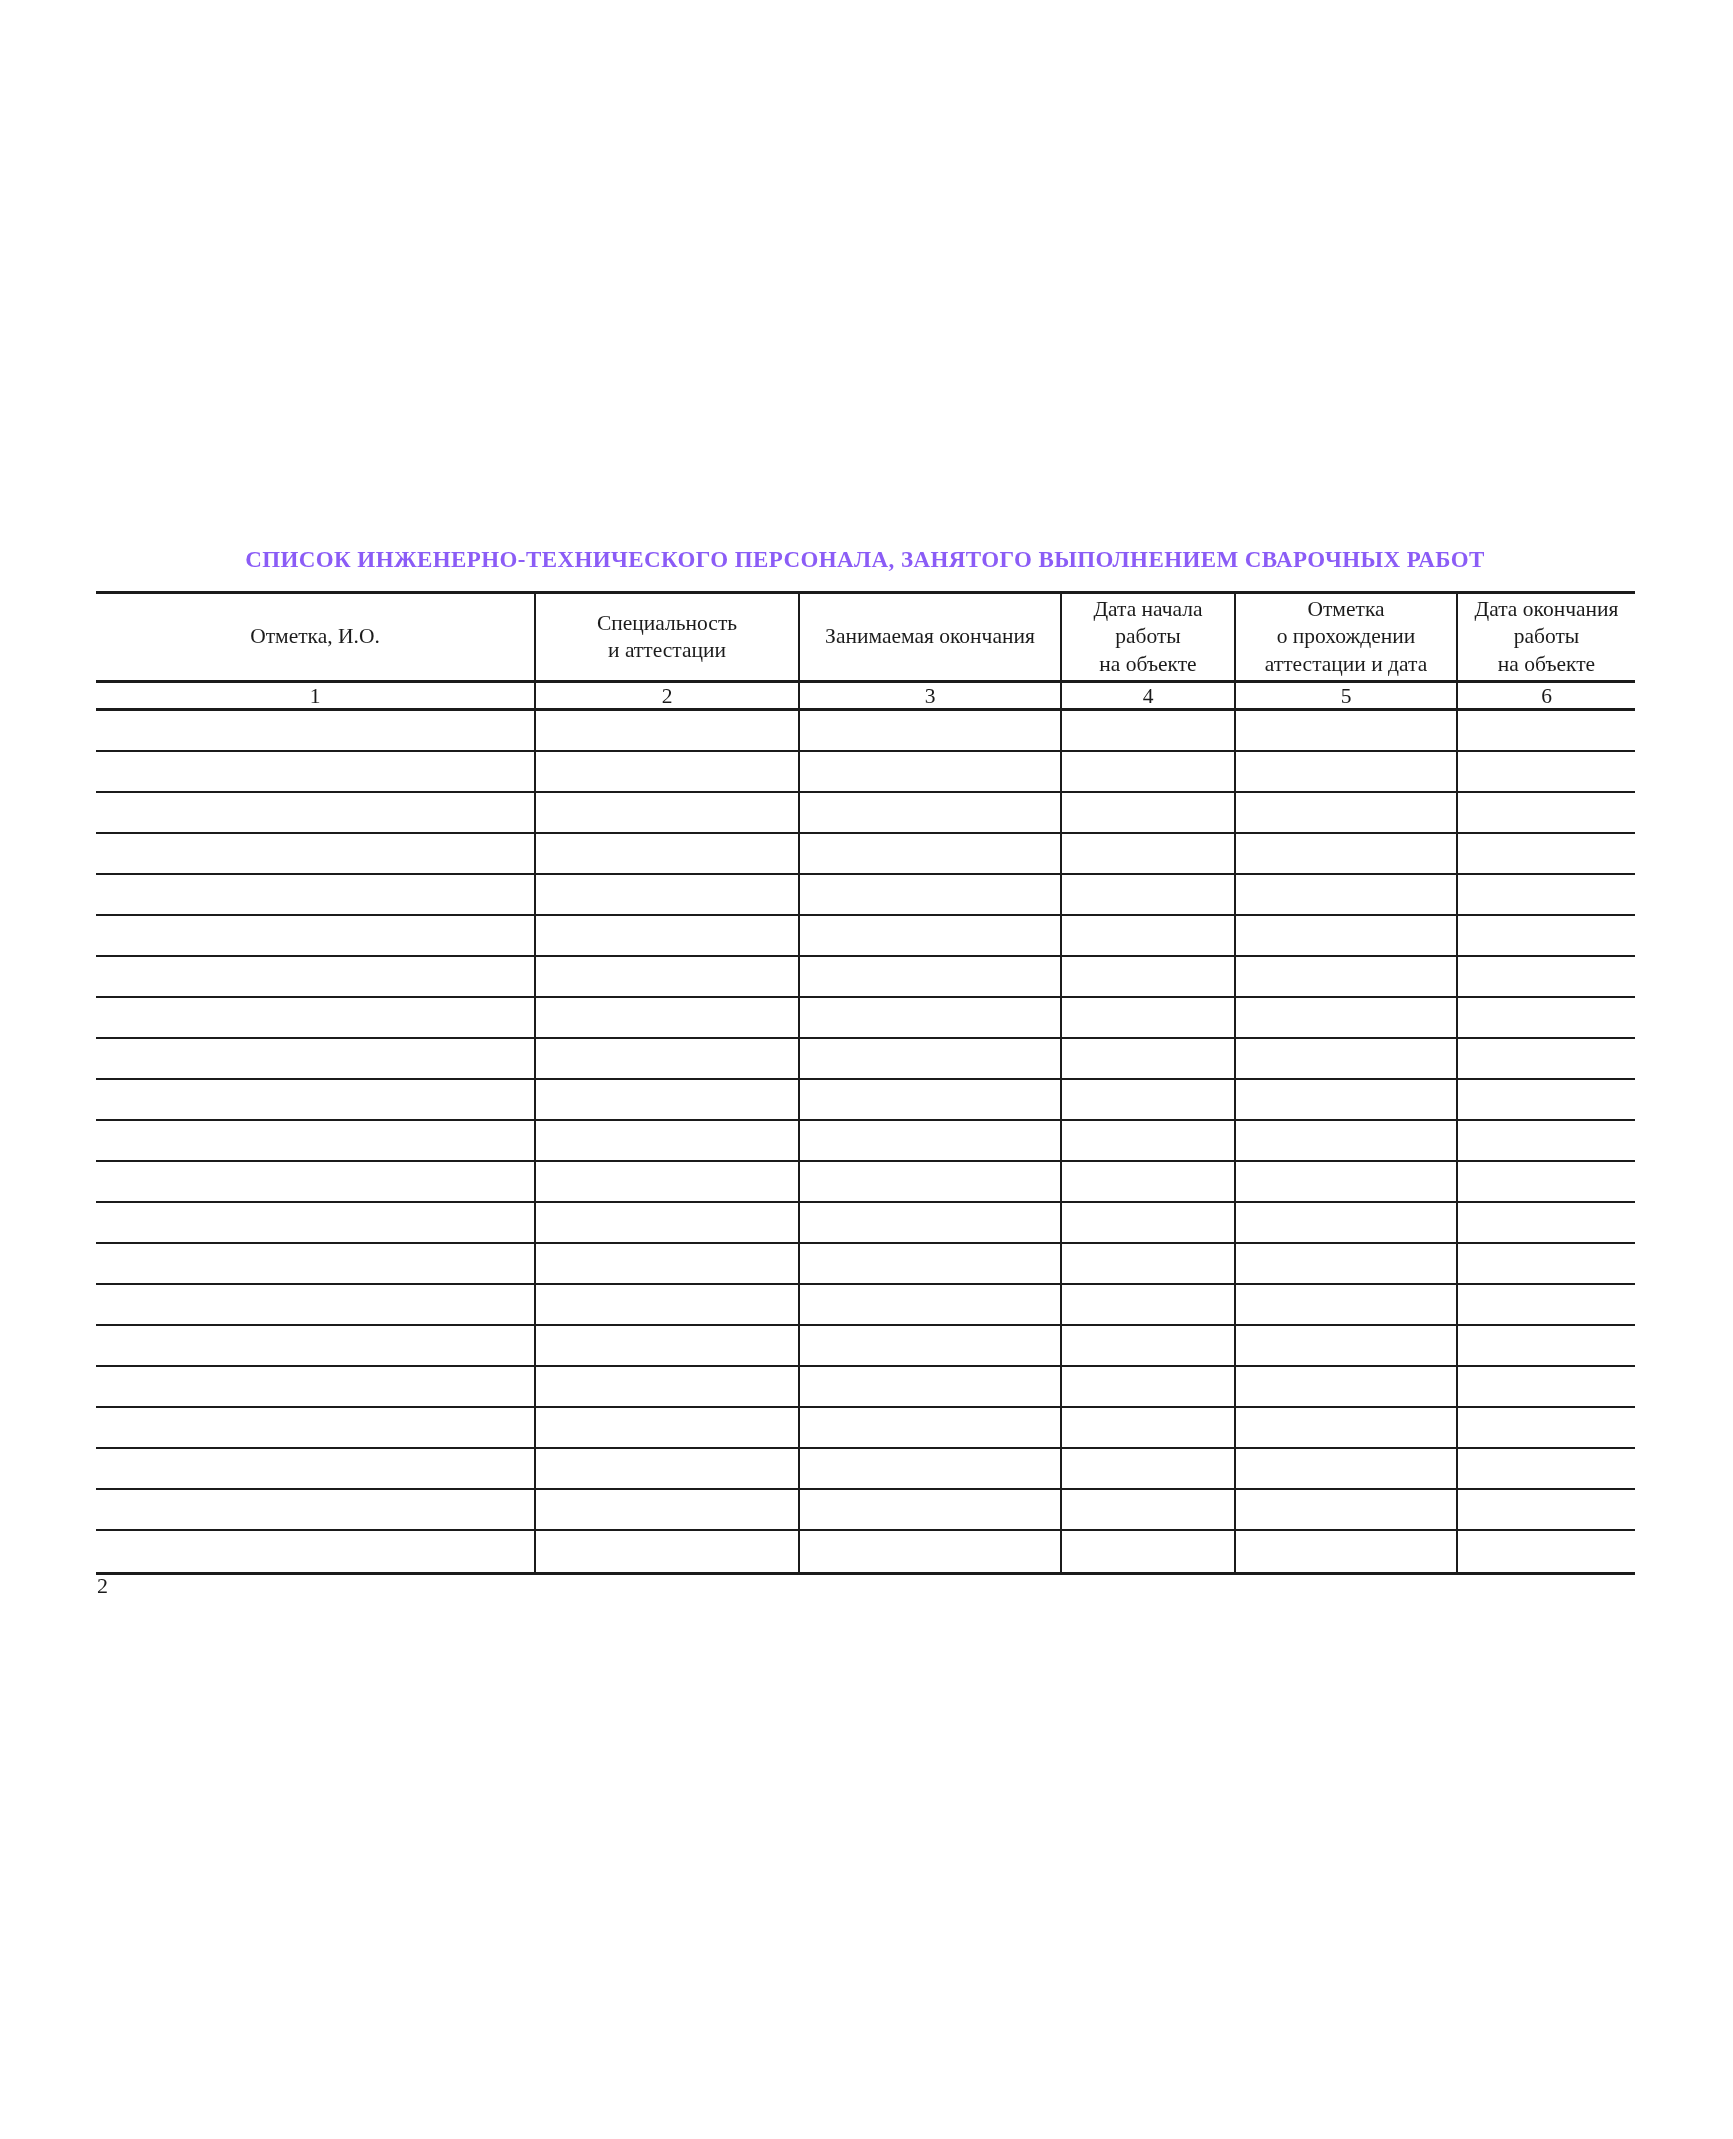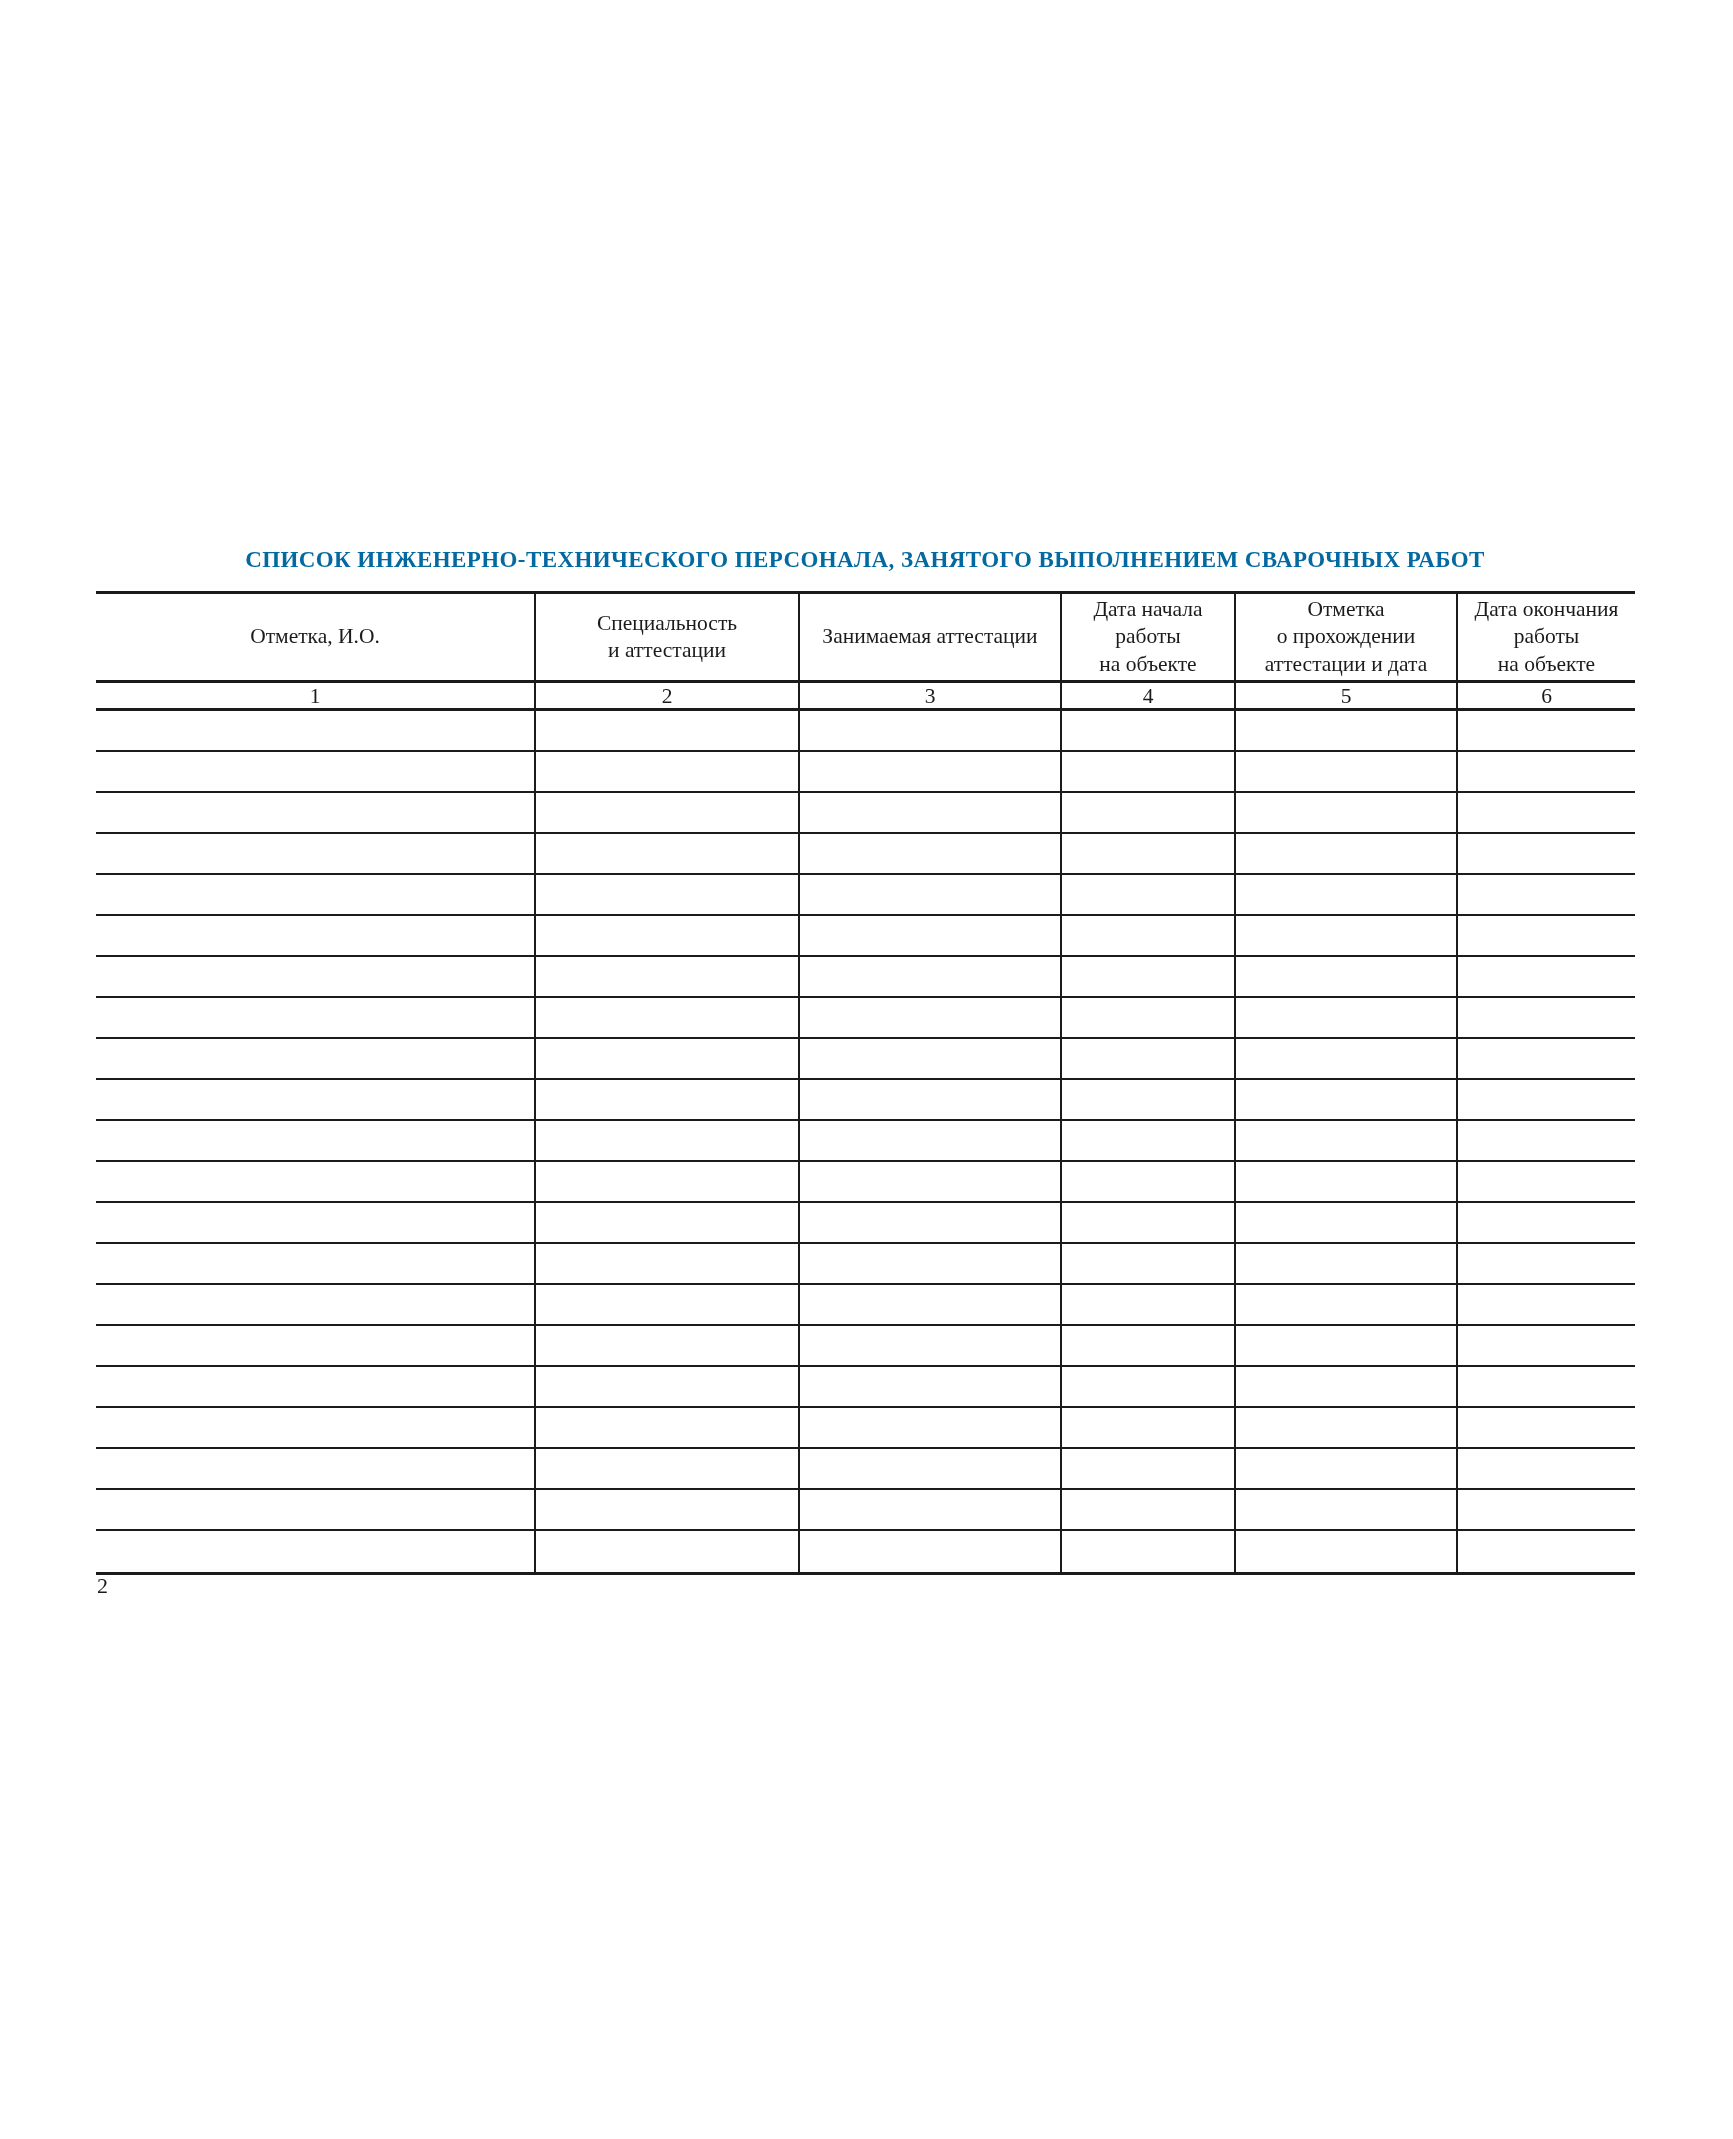--- a/index.html
+++ b/index.html
@@ -24,21 +24,21 @@
     position: absolute;
     top: 547px;
     left: 96px;
     width: 1538px;
     margin: 0;
     text-align: center;
     font-size: 23px;
     font-weight: bold;
     letter-spacing: 0.4px;
     white-space: nowrap;
-    color: #0369a1;
+    color: #8b5cf6;
   }
   table.personnel {
     position: absolute;
     top: 591px;
     left: 96px;
     width: 1538px;
     border-collapse: collapse;
     table-layout: fixed;
     border-top: 3px solid #1b1b1b;
     border-bottom: 3px solid #1b1b1b;
@@ -102,21 +102,21 @@
       <col style="width:262px">
       <col style="width:174px">
       <col style="width:222px">
       <col style="width:178px">
     </colgroup>
     <thead>
       <tr class="header-row">
         <th>Отметка, И.О.</th>
         <th>Специальность
 и аттестации</th>
-        <th>Занимаемая аттестации</th>
+        <th>Занимаемая окончания</th>
         <th>Дата начала
 работы
 на объекте</th>
         <th>Отметка
 о прохождении
 аттестации и дата</th>
         <th>Дата окончания
 работы
 на объекте</th>
       </tr>

